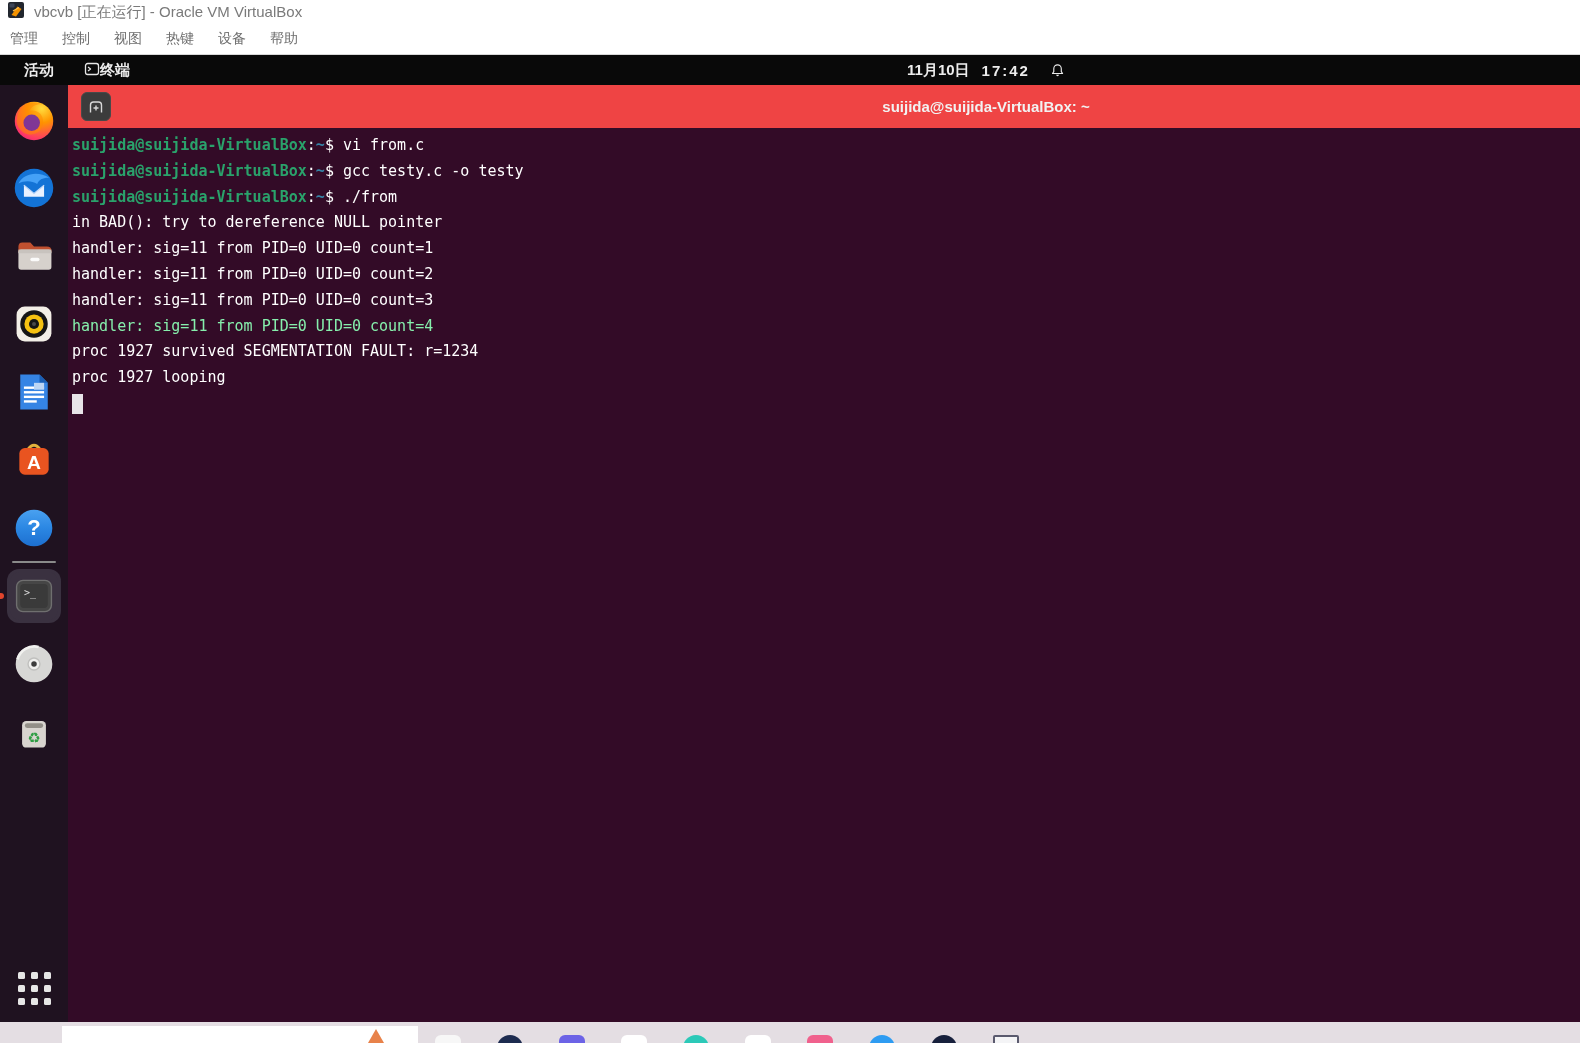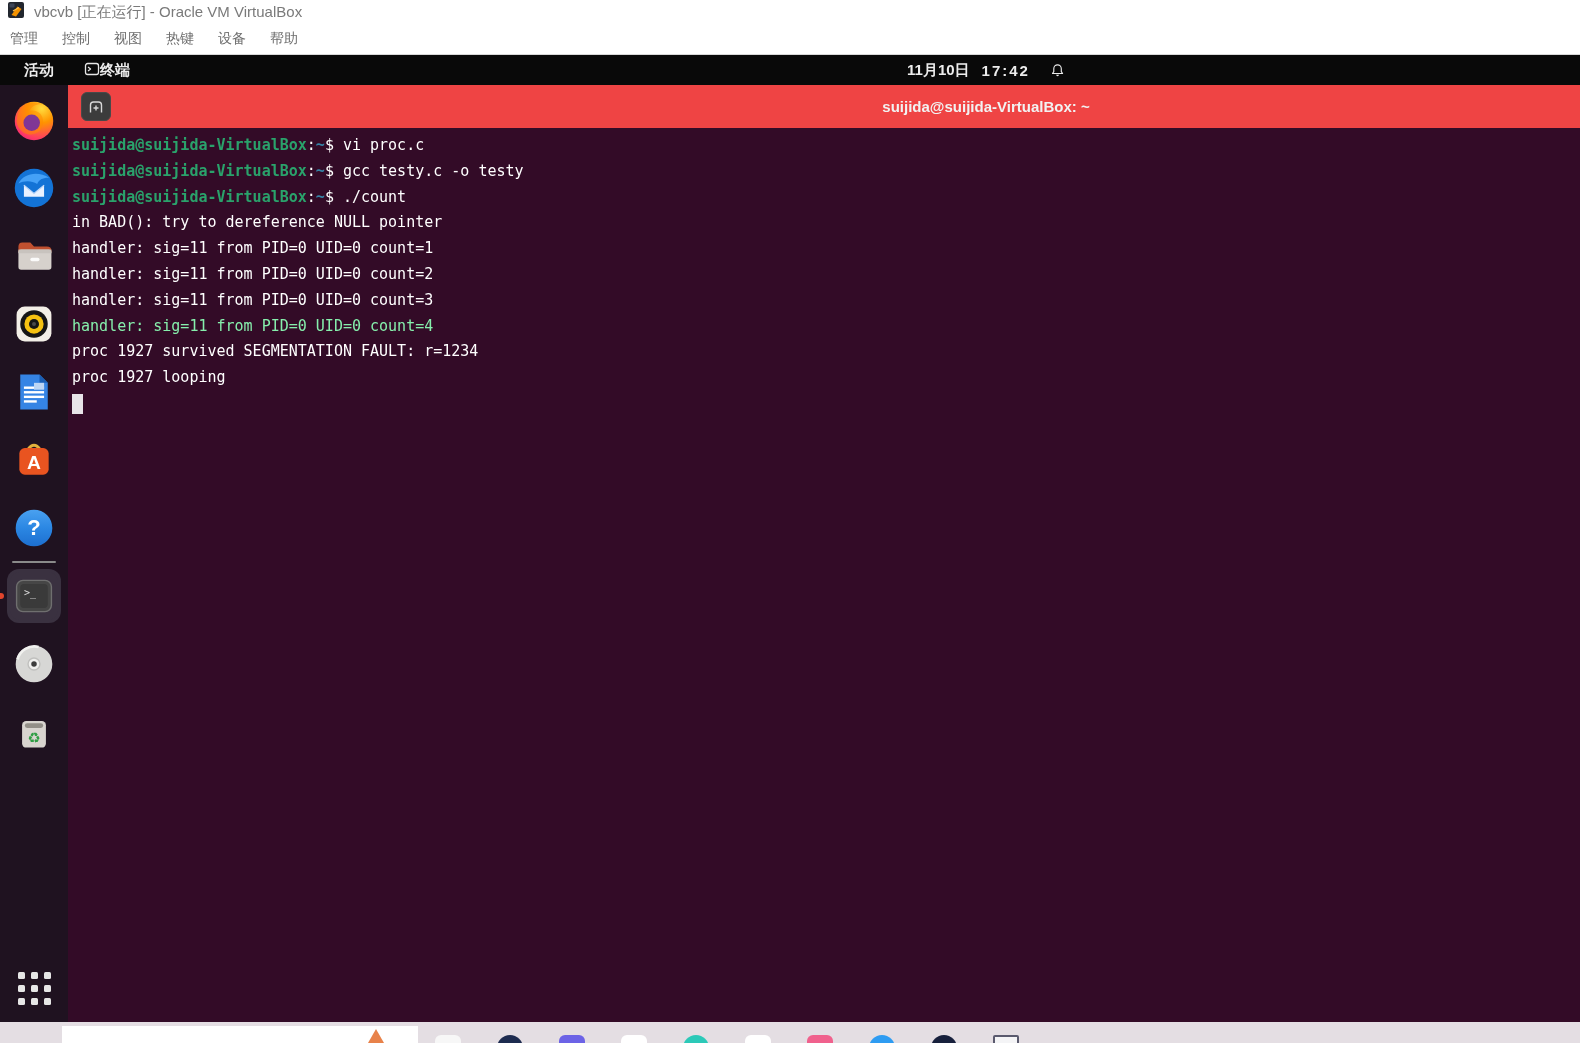--- a/index.html
+++ b/index.html
@@ -239,23 +239,23 @@
       <div id="new-tab-btn">
         <svg viewBox="0 0 18 18" width="18" height="18">
           <path d="M3.5 14.5 V7 q0-3 3-3 h5 q3 0 3 3 v7.5" fill="none" stroke="#d8d8d8" stroke-width="1.4"></path>
           <path d="M9 7.5 v5 M6.5 10 h5" stroke="#d8d8d8" stroke-width="1.4"></path>
         </svg>
       </div>
       <div id="term-title">suijida@suijida-VirtualBox: ~</div>
     </div>
 
     <div id="term-body">
-        <div class="tline"><span class="t-user" style="color: rgb(42, 162, 107);">suijida@suijida-VirtualBox</span><span class="" style="color: rgb(255, 255, 255);">:</span><span class="t-path" style="color: rgb(53, 132, 167);">~</span><span class="" style="color: rgb(255, 255, 255);">$ </span><span class="" style="color: rgb(255, 255, 255);">vi proc.c</span></div>
+        <div class="tline"><span class="t-user" style="color: rgb(42, 162, 107);">suijida@suijida-VirtualBox</span><span class="" style="color: rgb(255, 255, 255);">:</span><span class="t-path" style="color: rgb(53, 132, 167);">~</span><span class="" style="color: rgb(255, 255, 255);">$ </span><span class="" style="color: rgb(255, 255, 255);">vi from.c</span></div>
         <div class="tline"><span class="t-user" style="color: rgb(42, 162, 107);">suijida@suijida-VirtualBox</span><span class="" style="color: rgb(255, 255, 255);">:</span><span class="t-path" style="color: rgb(53, 132, 167);">~</span><span class="" style="color: rgb(255, 255, 255);">$ </span><span class="" style="color: rgb(255, 255, 255);">gcc testy.c -o testy</span></div>
-        <div class="tline"><span class="t-user" style="color: rgb(42, 162, 107);">suijida@suijida-VirtualBox</span><span class="" style="color: rgb(255, 255, 255);">:</span><span class="t-path" style="color: rgb(53, 132, 167);">~</span><span class="" style="color: rgb(255, 255, 255);">$ </span><span class="" style="color: rgb(255, 255, 255);">./count</span></div>
+        <div class="tline"><span class="t-user" style="color: rgb(42, 162, 107);">suijida@suijida-VirtualBox</span><span class="" style="color: rgb(255, 255, 255);">:</span><span class="t-path" style="color: rgb(53, 132, 167);">~</span><span class="" style="color: rgb(255, 255, 255);">$ </span><span class="" style="color: rgb(255, 255, 255);">./from</span></div>
         <div class="tline"><span class="" style="color: rgb(255, 255, 255);">in BAD(): try to dereference NULL pointer</span></div>
         <div class="tline"><span class="" style="color: rgb(255, 255, 255);">handler: sig=11 from PID=0 UID=0 count=1</span></div>
         <div class="tline"><span class="" style="color: #ffffff; margin-top: 40px;">handler: sig=11 from PID=0 UID=0 count=2</span></div>
         <div class="tline"><span class="" style="color: rgb(255, 255, 255);">handler: sig=11 from PID=0 UID=0 count=3</span></div>
         <div class="tline"><span class="" style="color: #86efac;">handler: sig=11 from PID=0 UID=0 count=4</span></div>
         <div class="tline"><span class="" style="color: rgb(255, 255, 255);">proc 1927 survived SEGMENTATION FAULT: r=1234</span></div>
         <div class="tline"><span class="" style="color: rgb(255, 255, 255);">proc 1927 looping</span></div>
         <div class="tline"><span class="cursor" style="background: rgb(232, 228, 232);"></span></div>
       </div>
   </div>

